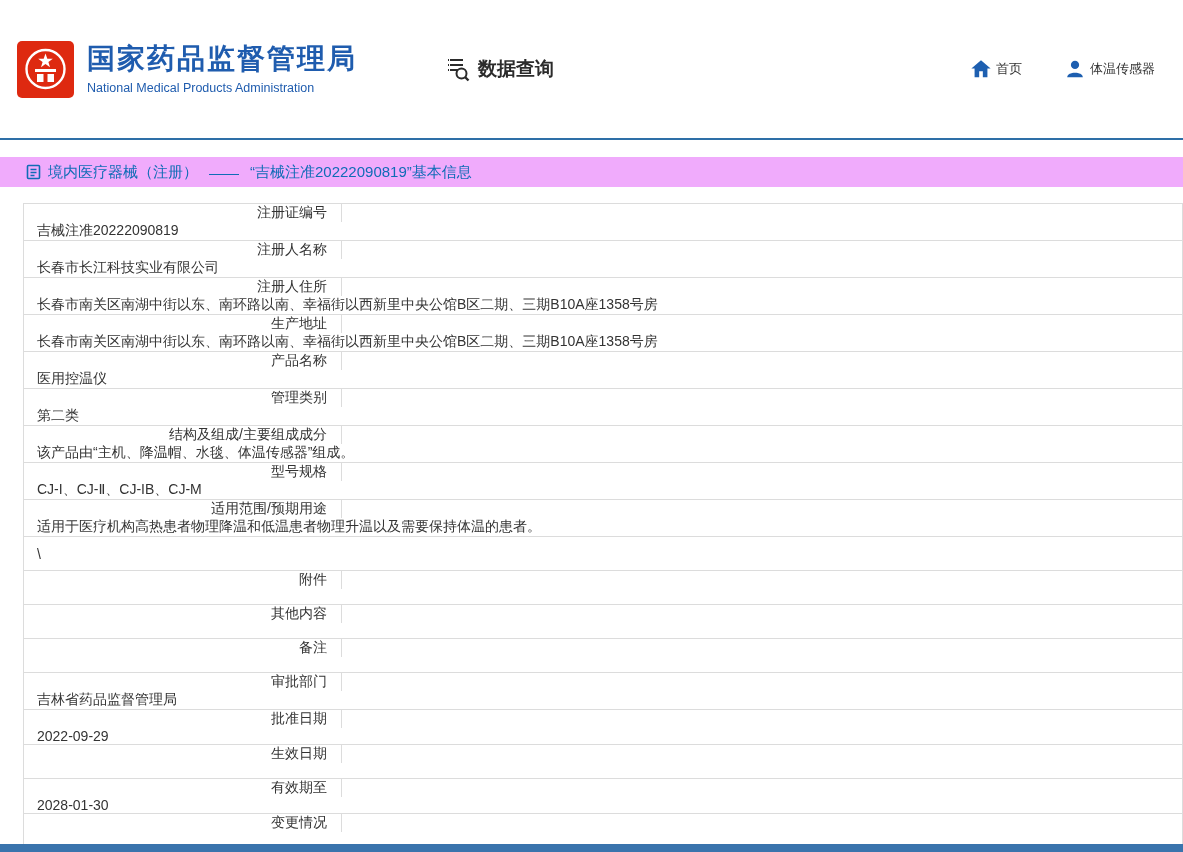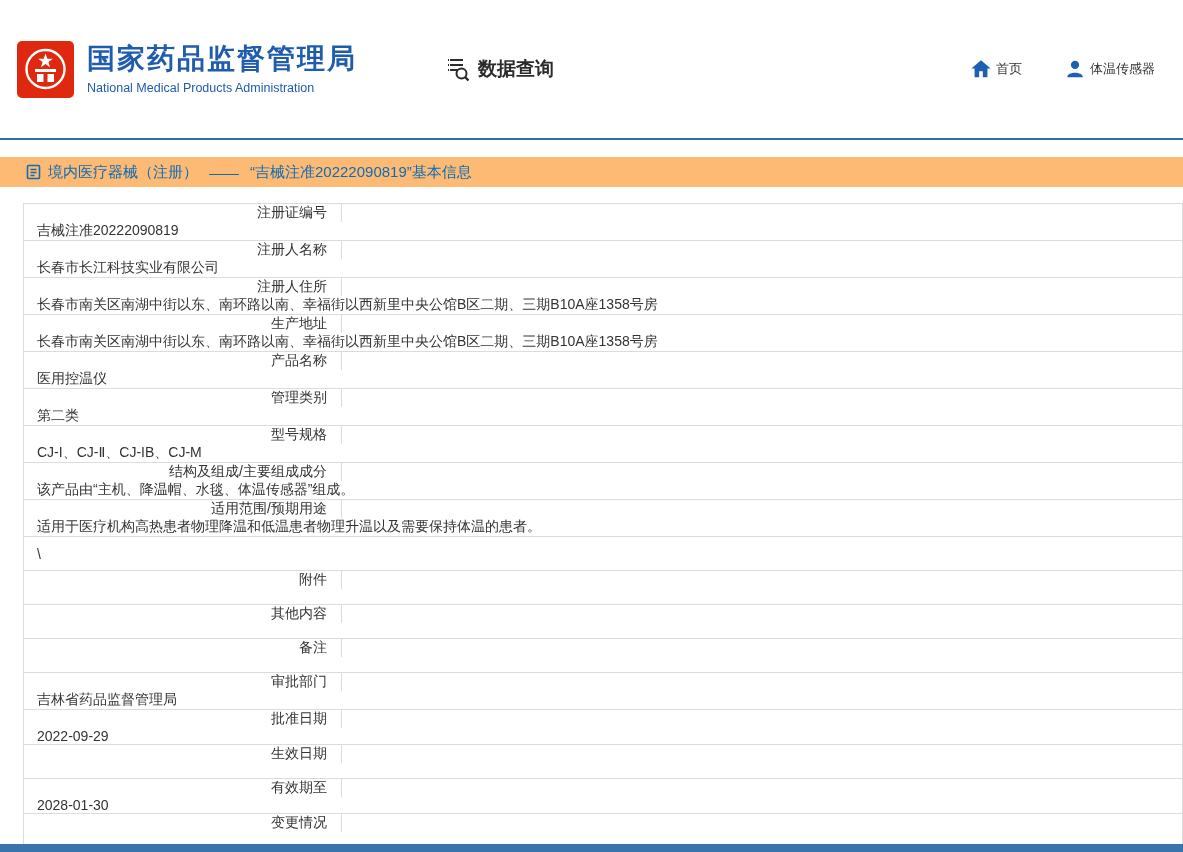--- a/index.html
+++ b/index.html
@@ -61,21 +61,21 @@
   }
   .nav-item .lbl { font-size:13px; color:#333; }
 
   
   .blue-divider { height:2px; background:#2e6fa7; }
 
   
   .crumb-band {
     margin-top:17px;
     height:30px;
-    background:#fdba74;
+    background:#f0abfc;
     display:flex;
     align-items:center;
     gap:7px;
     padding-left:26px;
     font-size:15px;
     color:#0f6cb6;
   }
   .crumb-band .sep { margin:0 4px; }
 
   
@@ -217,26 +217,26 @@
   </div>
   <div class="t-row">
     <div class="cell-label">产品名称</div>
     <div class="cell-value">医用控温仪</div>
   </div>
   <div class="t-row">
     <div class="cell-label">管理类别</div>
     <div class="cell-value">第二类</div>
   </div>
   <div class="t-row">
+    <div class="cell-label">结构及组成/主要组成成分</div>
+    <div class="cell-value">该产品由“主机、降温帽、水毯、体温传感器”组成。</div>
+  </div>
+  <div class="t-row">
     <div class="cell-label">型号规格</div>
     <div class="cell-value">CJ-I、CJ-Ⅱ、CJ-IB、CJ-M</div>
-  </div>
-  <div class="t-row">
-    <div class="cell-label">结构及组成/主要组成成分</div>
-    <div class="cell-value">该产品由“主机、降温帽、水毯、体温传感器”组成。</div>
   </div>
   <div class="t-row">
     <div class="cell-label">适用范围/预期用途</div>
     <div class="cell-value">适用于医疗机构高热患者物理降温和低温患者物理升温以及需要保持体温的患者。</div>
   </div>
   <div class="t-row">
     <div class="cell-value">\</div>
   </div>
   <div class="t-row">
     <div class="cell-label">附件</div>

